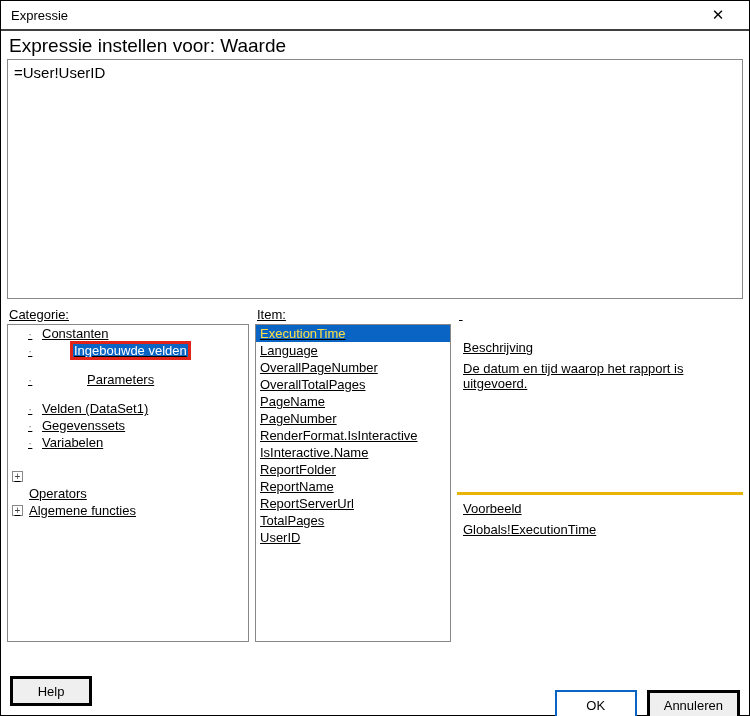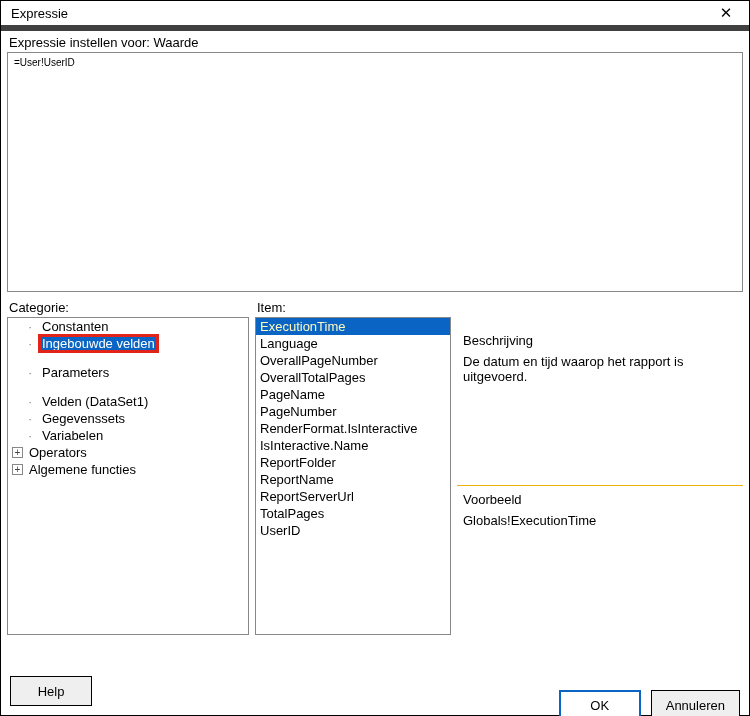--- a/index.html
+++ b/index.html
@@ -11,59 +11,60 @@
     width: 750px;
     height: 716px;
     overflow: hidden;
     border: 1px solid #000;
   }
   .titlebar {
     display: flex;
     align-items: center;
     justify-content: space-between;
     height: 30px;
-    padding: 0 0 0 10px;
-    background: #fff;
-    border-bottom: 6px solid #404040;
+    padding: 0 8px 0 10px;
+    background: #fff;
+    border-bottom: 2px solid #404040;
   }
   .titlebar .title { font-size: 13px; }
   .close-btn {
     width: 46px;
     height: 30px;
     display: flex;
     align-items: center;
     justify-content: center;
     font-size: 15px;
     cursor: pointer;
   }
   .subheader {
     padding: 4px 12px 2px 8px;
-    font-size: 13px;
+    font-size: 19px;
     color: #000;
   }
   .expr-area {
     margin: 0 6px 6px 6px;
     height: 240px;
     border: 1px solid #888;
     background: #fff;
   }
   .expr-area textarea {
     width: 100%;
     height: 100%;
     border: none;
     resize: none;
     padding: 4px 6px;
     font-family: "Segoe UI", Tahoma, sans-serif;
-    font-size: 10px;
+    font-size: 15px;
     outline: none;
   }
   .panels {
     display: flex;
     gap: 6px;
     padding: 0 6px;
+    text-decoration: underline;
   }
   .panel {
     display: flex;
     flex-direction: column;
   }
   .panel-label {
     font-size: 13px;
     padding: 2px 0 2px 2px;
   }
   .listbox {
@@ -81,21 +82,21 @@
     flex-direction: column;
   }
   .desc-top {
     flex: 1;
     padding: 4px 6px;
     margin-top: 12px;
   }
   .desc-title { margin-bottom: 6px; }
   .desc-text {  }
   .example-area {
-    border-top: 1px solid #eab308;
+    border-top: 3px solid #eab308;
     padding: 6px 6px 4px 6px;
     height: 150px;
   }
   .example-title { margin-bottom: 6px; }
   .tree-item, .list-item {
     padding: 1px 4px 1px 4px;
     white-space: nowrap;
     cursor: default;
   }
   .tree-item {
@@ -126,37 +127,37 @@
   .selected {
     background: #0a64c4;
     color: #fff;
   }
   .highlight-frame {
     outline: 3px solid #e2231a;
     outline-offset: -1px;
   }
   .list-item.sel {
     background: #0a64c4;
-    color: #fef9c3;
+    color: #fde047;
   }
   .footer {
     position: absolute;
     left: 0; right: 0; bottom: 0;
     height: 50px;
     padding: 6px 10px;
     display: flex;
     align-items: center;
     justify-content: space-between;
   }
   .btn {
     min-width: 82px;
     height: 30px;
     padding: 0 14px;
     background: #efefef;
-    border: 1px solid #000000;
+    border: 3px solid #000000;
     font-size: 13px;
     display: inline-flex;
     align-items: center;
     justify-content: center;
     cursor: pointer;
   }
   .btn.default {
     border: 2px solid #0a64c4;
     background: #fff;
   }
@@ -188,45 +189,45 @@
     <div class="panel-label">Categorie:</div>
     <div class="listbox" id="cat-list">
         <div class="tree-item">
           <span class="tree-indent"></span>
           <span class="tree-dash">·</span>
           <span style="padding: 0px 2px;">Constanten</span>
         </div>
         <div class="tree-item">
           <span class="tree-indent"></span>
           <span class="tree-dash">·</span>
-          <span class="selected highlight-frame" style="padding: 0px 2px;">Ingebouwde velden</span>
-        </div>
-        <div class="tree-item">
-          <span class="tree-indent"></span>
-          <span class="tree-dash">·</span>
-          <span style="padding: 12px 2px;">Parameters</span>
+          <span class="selected highlight-frame" style="padding: 0px 2px; margin-left: 32px;">Ingebouwde velden</span>
+        </div>
+        <div class="tree-item">
+          <span class="tree-indent"></span>
+          <span class="tree-dash">·</span>
+          <span style="padding: 12px 2px; margin-left: 45px;">Parameters</span>
         </div>
         <div class="tree-item">
           <span class="tree-indent"></span>
           <span class="tree-dash">·</span>
           <span style="padding: 0px 2px;">Velden (DataSet1)</span>
         </div>
         <div class="tree-item">
           <span class="tree-indent"></span>
           <span class="tree-dash">·</span>
           <span style="padding: 0px 2px;">Gegevenssets</span>
         </div>
         <div class="tree-item">
           <span class="tree-indent"></span>
           <span class="tree-dash">·</span>
           <span style="padding: 0px 2px; text-align: center;">Variabelen</span>
         </div>
         <div class="tree-item">
           <span class="exp-box">+</span>
-          <span style="padding: 0px 2px;">Operators</span>
+          <span style="padding: 0px 2px; margin-top: 34px;">Operators</span>
         </div>
         <div class="tree-item">
           <span class="exp-box">+</span>
           <span style="padding: 0px 2px;">Algemene functies</span>
         </div>
       </div>
   </div>
 
   <div class="panel item-panel">
     <div class="panel-label">Item:</div>

